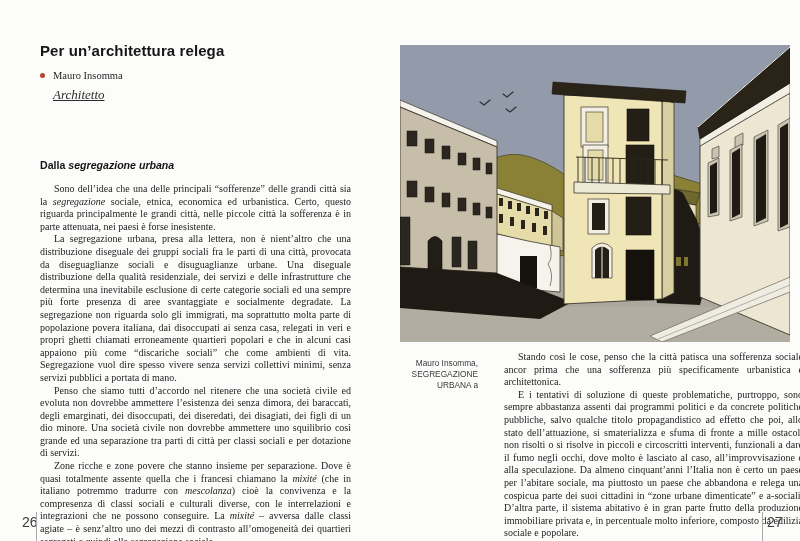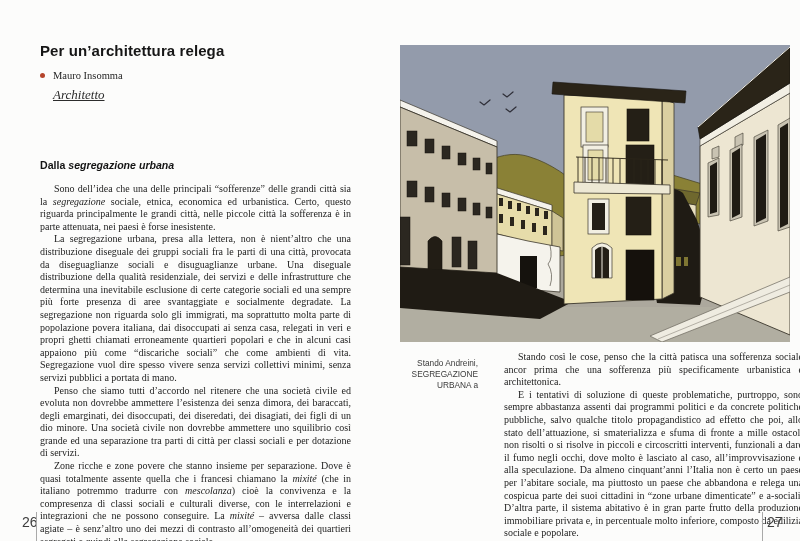--- a/index.html
+++ b/index.html
@@ -211,21 +211,21 @@
       </g>
 
       <g stroke="#2F2F38" stroke-width="1.2" fill="none" stroke-linecap="round" stroke-linejoin="round">
         <path d="M80,57 l4,3 l6,-5"></path>
         <path d="M103,49 l4,3 l6,-5"></path>
         <path d="M106,64 l4,3 l6,-5"></path>
       </g>
     </svg>
 
     <div class="caption">
-      <div>Stando Andreini,</div>
+      <div>Mauro Insomma,</div>
       <div>SEGREGAZIONE</div>
       <div>URBANA a</div>
     </div>
 
     <div class="body-col right-col">
       <p>Stando così le cose, penso che la città patisca una sofferenza sociale ancor prima che una sofferenza più specificamente urbanistica e architettonica.</p>
       <p>E i tentativi di soluzione di queste problematiche, purtroppo, sono sempre abbastanza assenti dai programmi politici e da concrete politiche pubbliche, salvo qualche titolo propagandistico ad effetto che poi, allo stato dell’attuazione, si smaterializza e sfuma di fronte a mille ostacoli non risolti o si risolve in piccoli e circoscritti interventi, funzionali a dare il fumo negli occhi, dove molto è lasciato al caso, all’improvvisazione e alla speculazione. Da almeno cinquant’anni l’Italia non è certo un paese per l’abitare sociale, ma piuttosto un paese che abbandona e relega una cospicua parte dei suoi cittadini in “zone urbane dimenticate” e a-sociali. D’altra parte, il sistema abitativo è in gran parte frutto della produzione immobiliare privata e, in percentuale molto inferiore, composto da edilizia sociale e popolare.</p>
     </div>
 
     <div class="folio folio-right">27</div>

